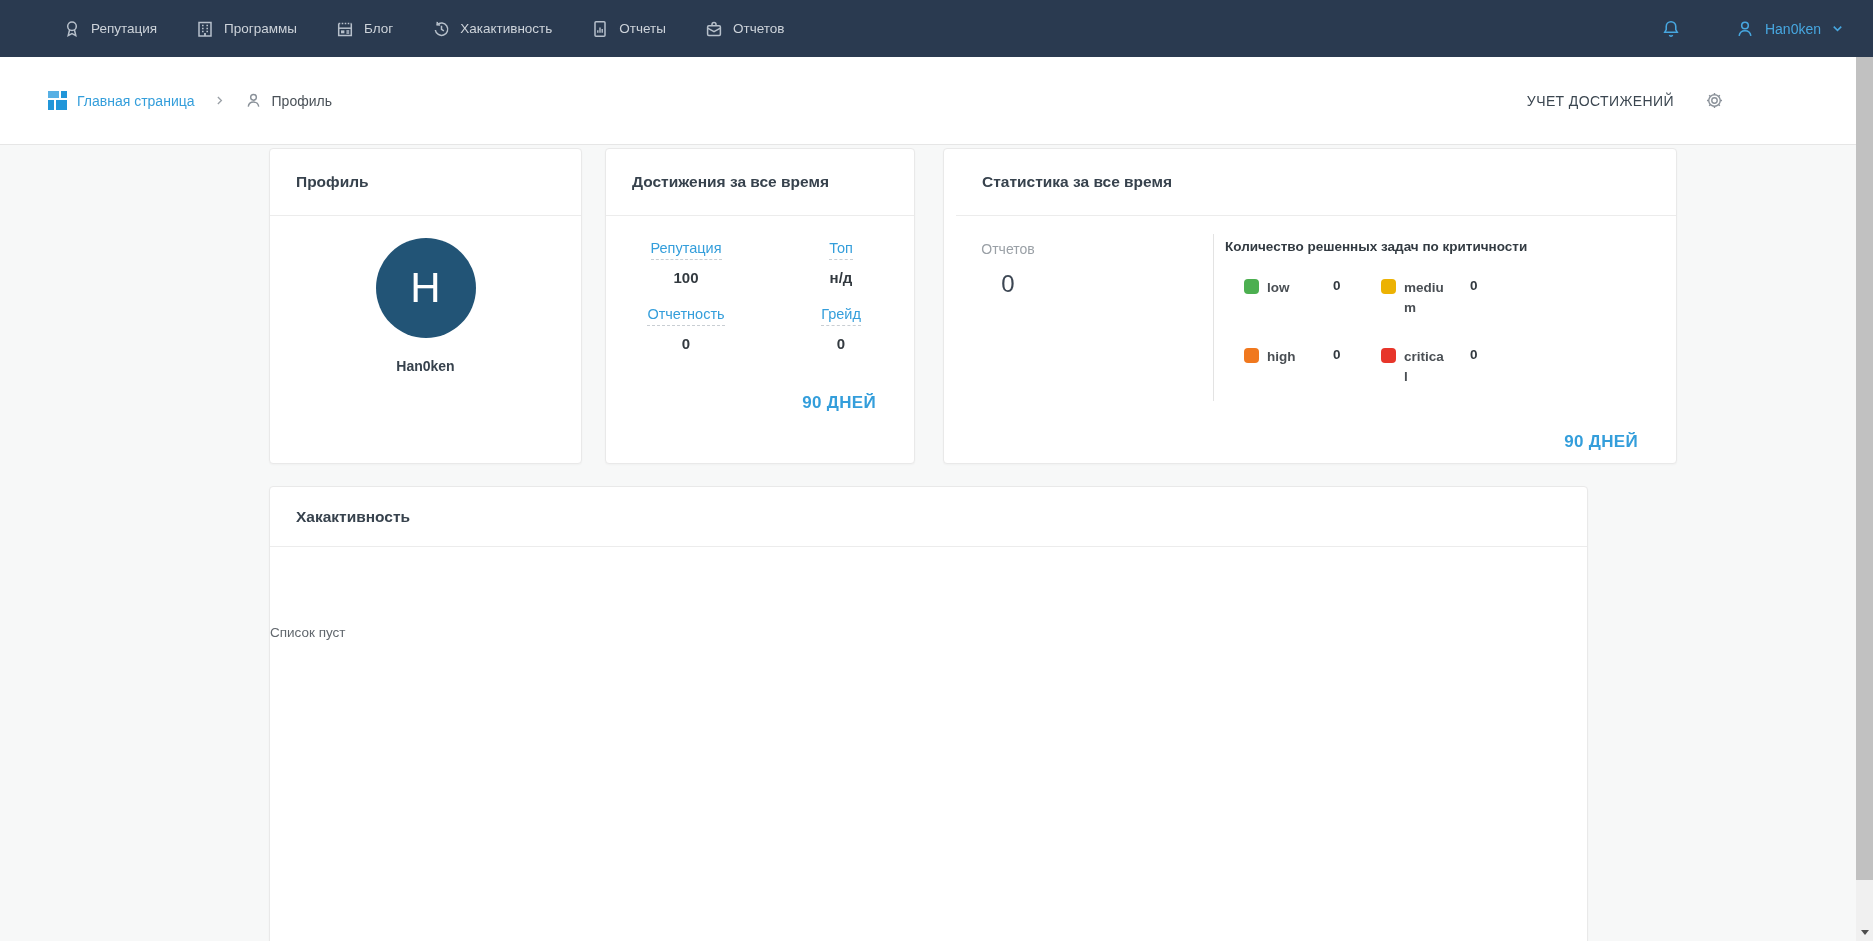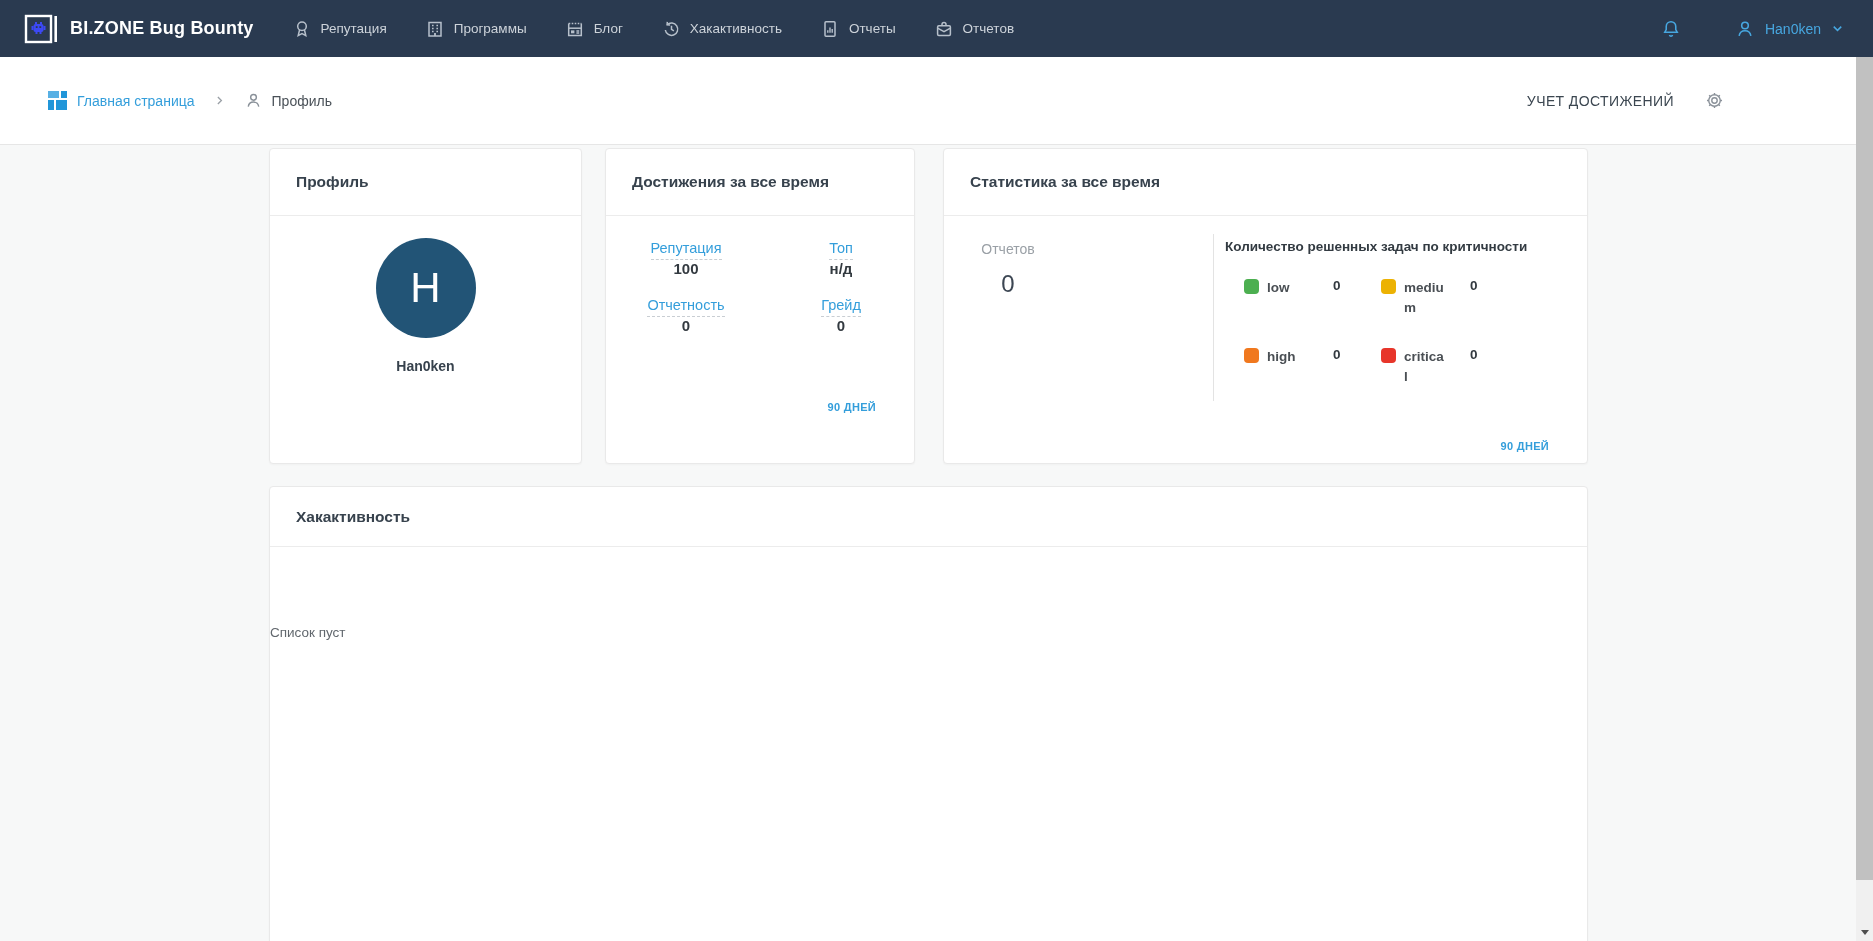--- a/index.html
+++ b/index.html
@@ -40,25 +40,25 @@
   .card-profile { left:269px; top:148px; width:313px; height:316px; }
   .avatar { width:100px; height:100px; border-radius:50%; background:#225476; margin:22px auto 0;
             display:flex; align-items:center; justify-content:center; }
   .avatar-letter { color:#ffffff; font-size:42px; font-weight:400; }
   .profile-name { margin-top:20px; text-align:center; font-size:14px; font-weight:700; color:#37424d; }
 
   .card-ach { left:605px; top:148px; width:310px; height:316px; }
   .ach-grid { display:grid; grid-template-columns:160px 150px; justify-items:center; row-gap:20px; padding-top:24px; }
   .ach-cell { display:flex; flex-direction:column; align-items:center; }
   .ach-label { color:#349edb; font-size:14.5px; border-bottom:1px dashed #c9ced3; padding-bottom:3px; cursor:pointer; }
-  .ach-value { font-size:15px; font-weight:700; color:#333a40; }
-  .period-link { color:#349edb; font-size:11px; font-weight:700; letter-spacing:.3px; cursor:pointer; white-space:nowrap; }
+  .ach-value { margin-top:9px; font-size:15px; font-weight:700; color:#333a40; }
+  .period-link { color:#349edb; font-size:17px; font-weight:700; letter-spacing:.3px; cursor:pointer; white-space:nowrap; }
   .ach-period { position:absolute; right:38px; bottom:50px; }
 
-  .card-stats { left:943px; top:148px; width:645px; height:316px; }
+  .card-stats { left:943px; top:148px; width:734px; height:316px;padding-left:12px; }
   .counter { position:absolute; text-align:center; }
   .counter-1 { left:6px; top:92px; width:116px; }
   .counter-2 { left:122px; top:92px; width:150px; }
   .counter-label { font-size:14px; color:#9aa0a6; }
   .counter-value { margin-top:13px; font-size:24px; font-weight:500; color:#3c4653; }
   .counter-currency { font-size:22px; font-weight:400; margin-left:5px; color:#464f58; }
   .v-divider { position:absolute; left:269px; top:85px; width:1px; height:167px; background:#e3e3e3; }
   .severity { position:absolute; left:281px; top:90px; right:24px; }
   .severity-title { font-size:13.5px; font-weight:700; color:#333b42; }
   .severity-grid { margin-top:24px; display:grid; grid-template-columns:137px auto; row-gap:28px; padding-left:19px; }
@@ -82,40 +82,20 @@
                   border-top:5px solid #4d4d4d; }
 
   svg { display:block; }
 </style>
 </head>
 <body>
 
 <div class="page">
 
   <div class="navbar">
-    <div class="brand">
-      <span>
-        <svg width="34" height="34" viewBox="0 0 34 34">
-          <rect x="2" y="4" width="25" height="26" fill="none" stroke="#ffffff" stroke-width="2.4"></rect>
-          <rect x="30.4" y="4" width="2.6" height="26" fill="#ffffff"></rect>
-          <g fill="#3c49f4">
-            <rect x="9.5" y="12" width="10" height="8" rx="2"></rect>
-            <rect x="7.5" y="14" width="2" height="4"></rect>
-            <rect x="19.5" y="14" width="2" height="4"></rect>
-            <rect x="11" y="10" width="2" height="2"></rect>
-            <rect x="16" y="10" width="2" height="2"></rect>
-            <rect x="11.5" y="20" width="2" height="2"></rect>
-            <rect x="15.5" y="20" width="2" height="2"></rect>
-          </g>
-          <rect x="11.8" y="14.2" width="1.8" height="1.8" fill="#2a3a50"></rect>
-          <rect x="15.4" y="14.2" width="1.8" height="1.8" fill="#2a3a50"></rect>
-        </svg>
-      </span>
-      <span class="brand-name">BI.ZONE Bug Bounty</span>
-    </div>
 
     <div class="nav-menu">
       <div class="nav-item">
         <span>
           <svg width="20" height="20" viewBox="0 0 20 20" fill="none" stroke="currentColor" stroke-width="1.5">
             <circle cx="10" cy="7.2" r="4.3"></circle>
             <path d="M7.6 10.8 L6.2 16.6 L10 14.7 L13.8 16.6 L12.4 10.8"></path>
           </svg>
         </span>
         <span>Репутация</span>

